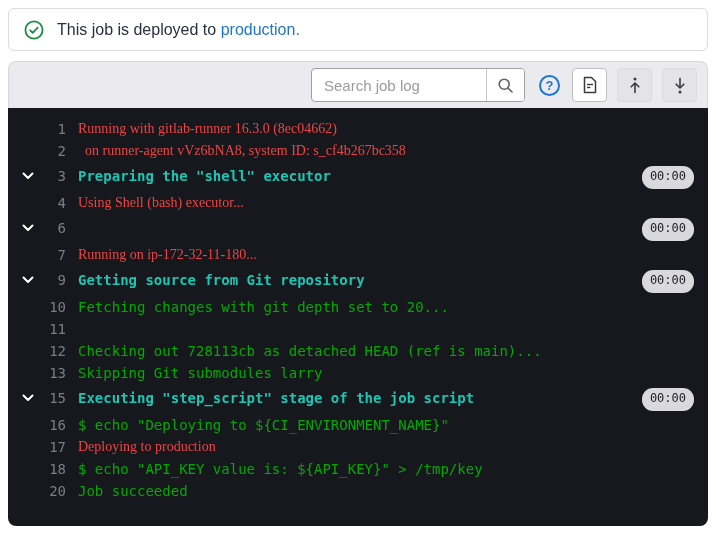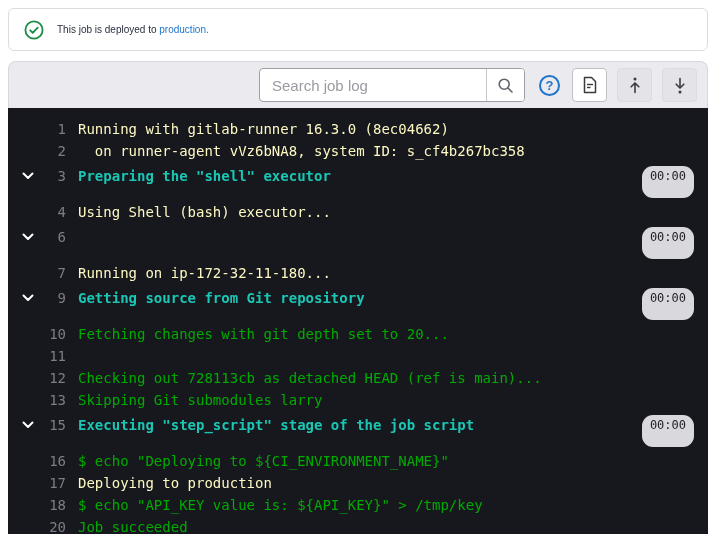--- a/index.html
+++ b/index.html
@@ -9,41 +9,41 @@
     background:#ffffff;
     font-family:"Liberation Sans", sans-serif;
     padding:8px;
     overflow:hidden;
   }
   
   .banner {
     display:flex; align-items:center; gap:13px;
     border:1px solid #dcdcde; border-radius:6px;
     height:43px; padding:0 15px; margin-bottom:10px;
-    font-size:10px; color:#28303f;
+    font-size:16px; color:#28303f;
   }
   .banner a { color:var(--link); text-decoration:none; cursor:pointer; }
   .banner .suffix { color:var(--link); }
   .check-circle {
     width:20px; height:20px; flex:none; display:flex;
   }
   
   .toolbar {
     background:#ebebef;
     border:1px solid #d8d8dc; border-bottom:none;
     border-radius:8px 8px 0 0;
     height:47px;
     display:flex; align-items:center; justify-content:flex-end;
     gap:10px; padding:0 10px;
   }
   .search-group {
     display:flex; align-items:stretch;
     background:#fff;
     border:1px solid #9e9ea5; border-radius:4px;
-    height:34px; width:266px; overflow:hidden;
+    height:34px; width:214px; overflow:hidden;
     margin-right:2px;
   }
   .search-group input {
     flex:1; border:none; outline:none; padding:0 12px;
     font-size:15px; color:#333; font-family:"Liberation Sans", sans-serif;
     min-width:0; background:transparent;
   }
   .search-group input::placeholder { color:#9a9aa1; }
   .search-btn {
     width:38px; flex:none; border:none; background:#fff;
@@ -84,28 +84,28 @@
   .chev {
     width:20px; flex:none; color:#ffffff;
     display:flex; align-items:center; height:22px;
   }
   .num {
     width:24px; flex:none; text-align:right;
     color:#7d7d86; text-decoration:none;
     margin-right:12px; cursor:pointer;
   }
   .content { white-space:pre-wrap; word-break:break-all; }
-  .c-plain   { color:#fef9c3; }
+  .c-plain   { color:#ef4444;font-family:Liberation Serif, serif; }
   .c-green   { color:var(--green); }
   .c-section { color:var(--teal); font-weight:bold; }
   .badge {
     margin-left:auto; flex:none;
     background:#d9d9dd; color:#1f1e24;
     border-radius:11px; padding:0 8px;
-    font-size:12px; line-height:20px; height:32px; margin-top:1px;
+    font-size:12px; line-height:20px; height:23px; margin-top:1px;
   }
 </style>
 </head>
 <body>
 
 <div class="banner">
   <span class="check-circle">
     <svg width="20" height="20" viewBox="0 0 20 20">
       <circle cx="10" cy="10" r="8.6" fill="none" stroke="#1a8b44" stroke-width="1.8"></circle>
       <path d="M6.2 10.3l2.5 2.5 5-5.2" fill="none" stroke="#1a8b44" stroke-width="1.8" stroke-linecap="round" stroke-linejoin="round"></path>

